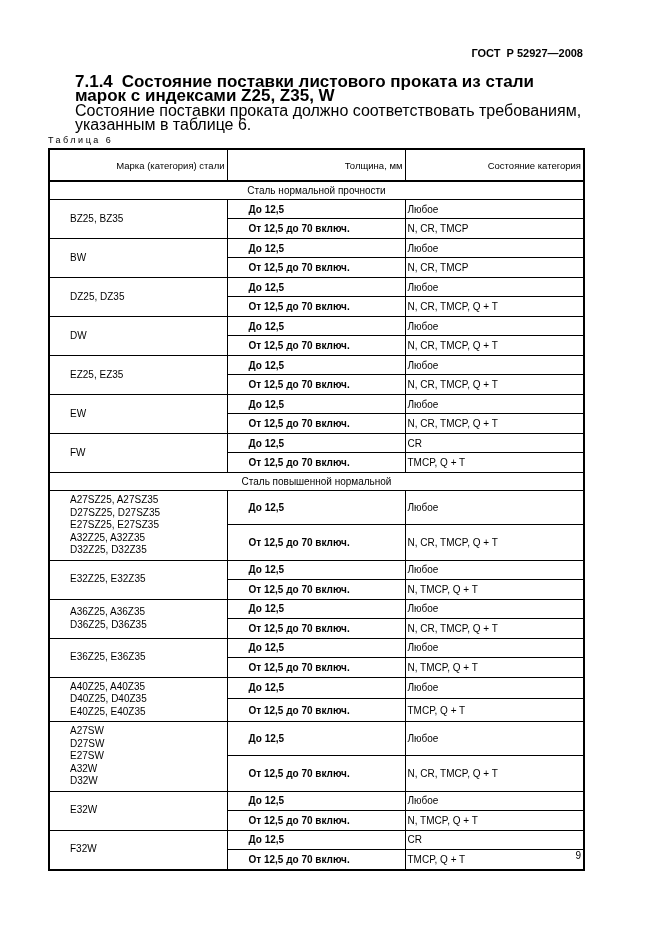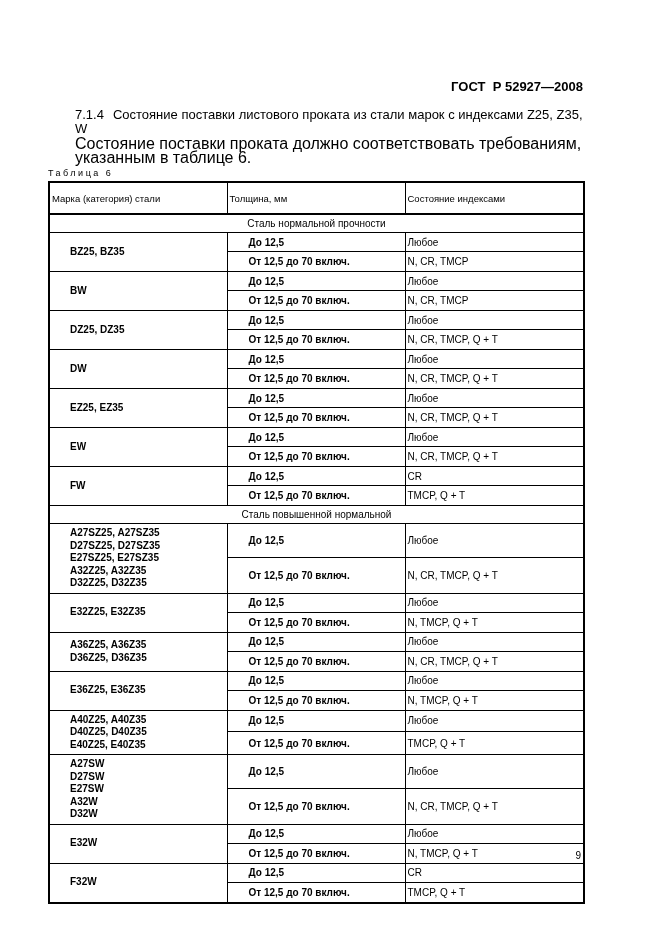--- a/index.html
+++ b/index.html
@@ -12,32 +12,32 @@
   }
   .page {
     position: relative;
     width: 661px; height: 936px;
     background: #ffffff;
     overflow: hidden;
   }
   .content { margin-left: 48px; width: 535px; }
 
   .doc-number {
-    padding-top: 80px;
+    padding-top: 47px;
     text-align: right;
     font-weight: bold;
-    font-size: 13px;
+    font-size: 11px;
     line-height: 13px;
     white-space: pre;
   }
   .heading {
     margin: 15px 0 0 0;
     padding-left: 27px;
-    font-weight: normal;
-    font-size: 13px;
+    font-weight: bold;
+    font-size: 17px;
     line-height: 14px;
   }
   .h-num { margin-right: 9px; }
   .para {
     margin: 1px 0 0 0;
     padding-left: 27px;
     font-size: 16px;
     line-height: 14px;
   }
   .table-label {
@@ -55,21 +55,21 @@
   }
   col.c1 { width: 178px; }
   col.c2 { width: 178px; }
   col.c3 { width: 179px; }
   th {
     border: 1px solid #000;
     border-bottom: 2px solid #000;
     font-weight: normal;
     font-size: 9.5px;
     height: 26px;
-    text-align: left;
+    text-align: right;
     vertical-align: middle;
     padding: 2px;
   }
   td {
     border: 1px solid #000;
     vertical-align: middle;
     padding: 0;
   }
   tr.section-row td {
     height: 15px;
@@ -77,21 +77,20 @@
     padding: 1px 0;
     border-radius: 6px;
   }
   td.thickness-cell { padding-left: 21px; height: 19px; font-weight: bold; }
   td.condition-cell { padding-left: 2px; height: 19px; }
   tr.first-row td.thickness-cell,
   tr.first-row td.condition-cell { height: 18px; }
   td.grade-cell {
     padding: 3px 2px 3px 20px;
     line-height: 12.5px;
-    font-weight: bold;
   }
   .page-number {
     position: absolute;
     top: 850px;
     right: 80px;
     font-size: 10px;
   }
 </style>
 </head>
 <body>
@@ -110,21 +109,21 @@
     <table class="gost-table">
       <colgroup>
         <col class="c1">
           <col class="c2">
           <col class="c3">
       </colgroup>
       <thead>
         <tr>
           <th>Марка (категория) стали</th>
           <th>Толщина, мм</th>
-          <th>Состояние индексами</th>
+          <th>Состояние категория</th>
         </tr>
       </thead>
       <tbody>
           <tr class="section-row">
             <td colspan="3">Сталь нормальной прочности</td>
           </tr>
           <tr class="first-row">
             <td class="grade-cell" rowspan="2">
               <div class="grade-line">BZ25, BZ35</div>
             </td>

